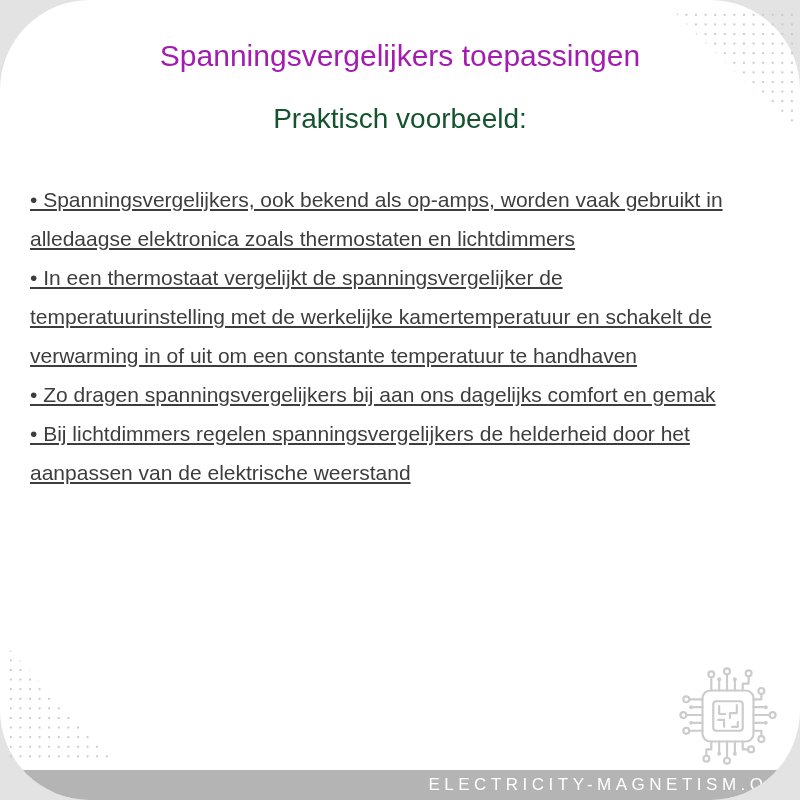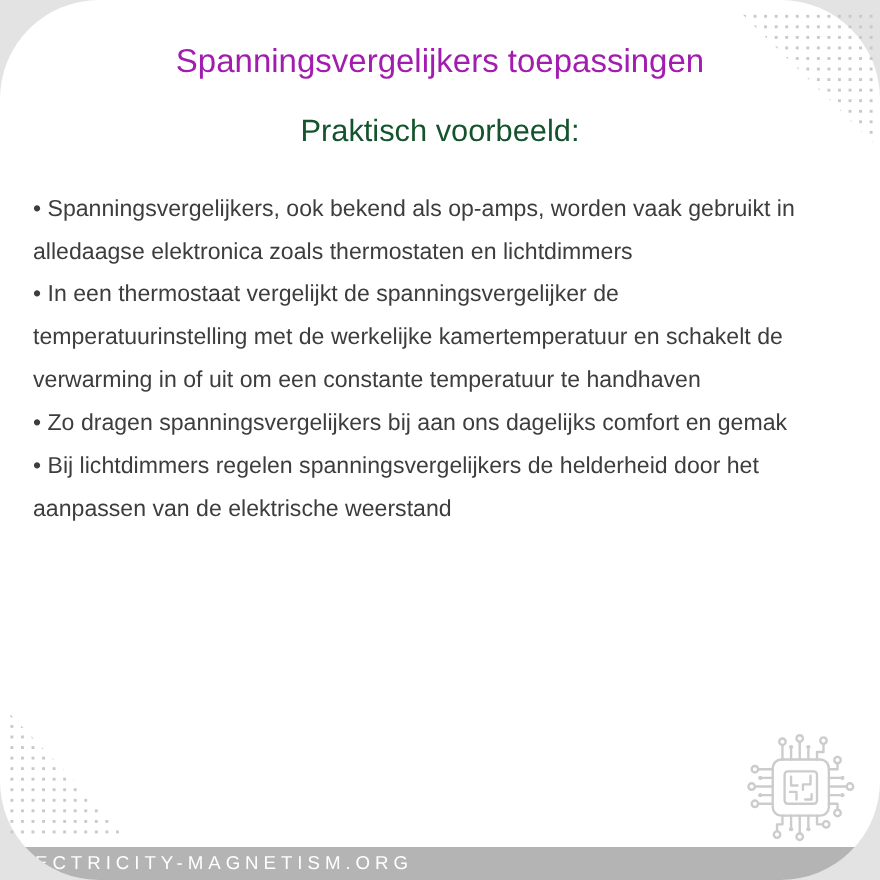--- a/index.html
+++ b/index.html
@@ -51,31 +51,31 @@
   }
   h2 {
     margin: 24px 0 0; font-size: 28px; line-height: 38px;
     font-weight: 400; text-align: center; color: #14532d;
   }
   p.body {
     font-size: 21px; line-height: 39px;
     margin: 0 40px 0 0; font-weight: 400; color: #3d3d3d;
   }
   p.intro { margin-top: 24px; }
-  .bullets { margin-top: 32px; }
+  .bullets { margin-top: 42px; text-decoration: underline; }
   
   .footer-clip {
     position: absolute; inset: 0;
     border-radius: 90px; overflow: hidden;
     pointer-events: none;
   }
   .footer-bar {
     position: absolute; left: 0; right: 0; bottom: 0; height: 30px;
     background: #b4b4b4;
-    display: flex; align-items: center; justify-content: flex-start;
+    display: flex; align-items: center; justify-content: flex-end;
   }
   .footer-bar span {
     color: #ffffff; font-size: 17px; letter-spacing: 4.5px;
     font-weight: 400; white-space: nowrap; transform: translateX(2px);
   }
 </style>
 </head>
 <body>
 
 <div class="page">

